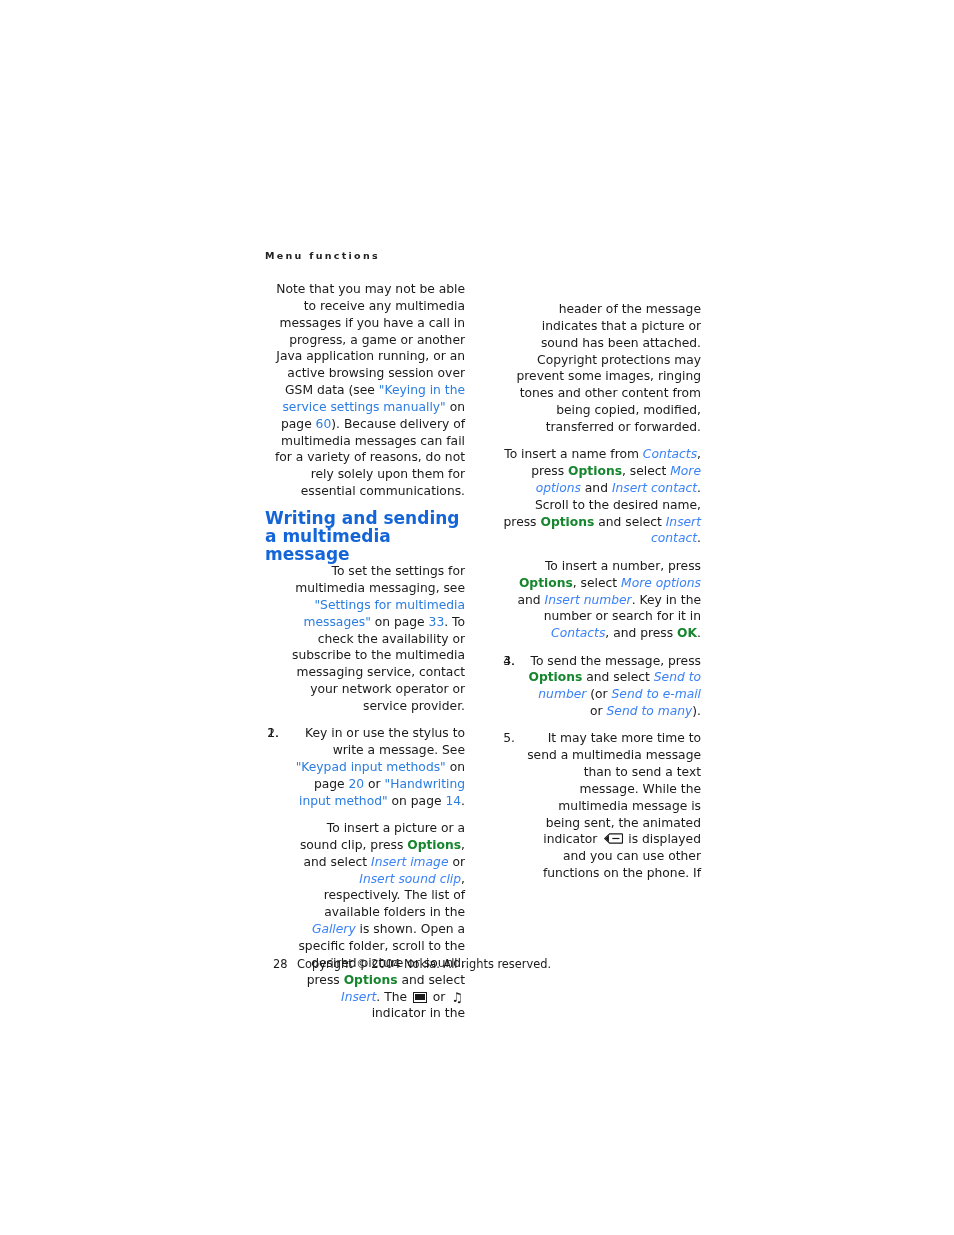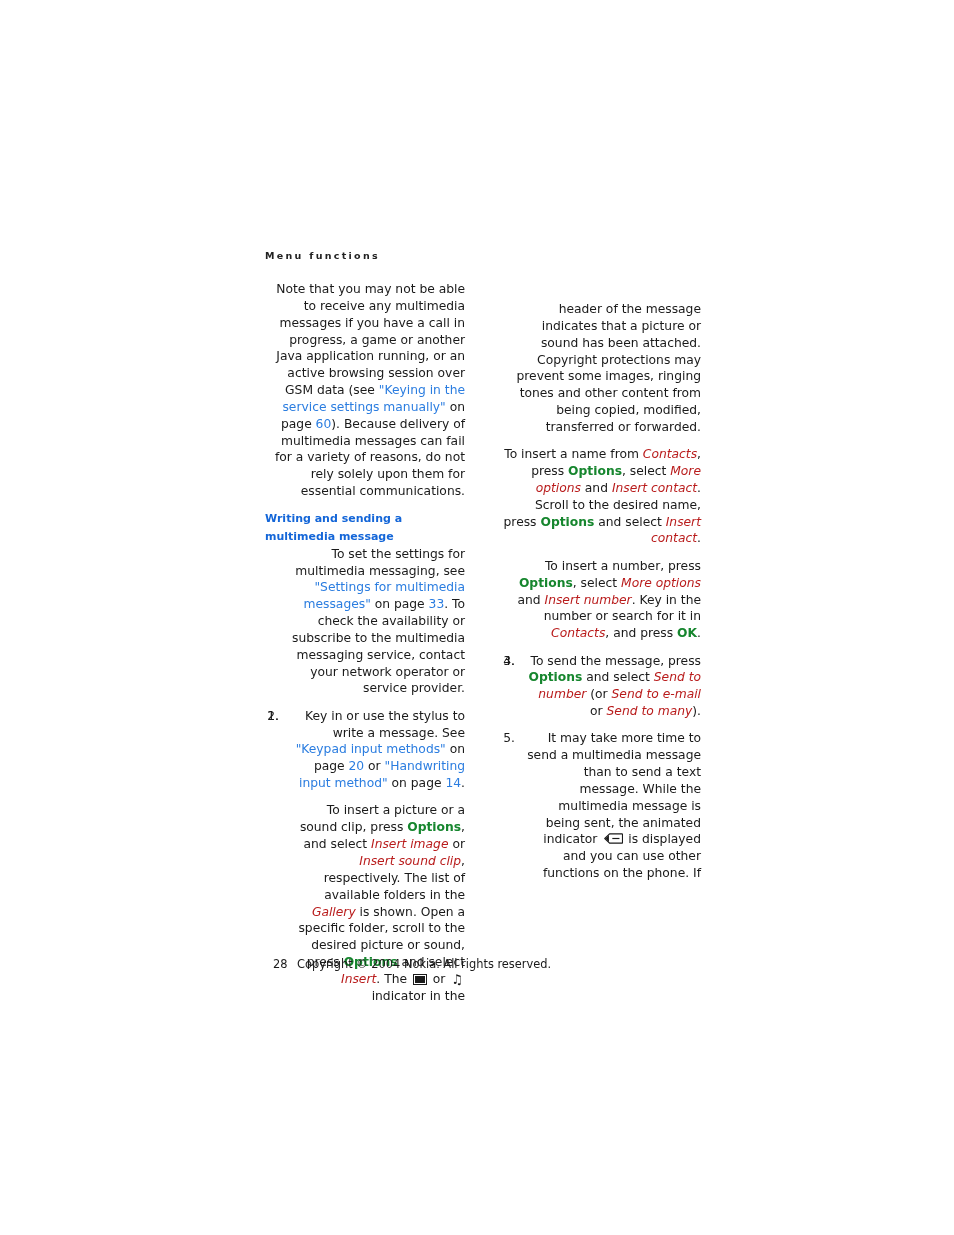--- a/index.html
+++ b/index.html
@@ -63,27 +63,27 @@
     color: #2b7de0;
   }
   .pg {             
     color: #2b7de0;
   }
   .hard {           
     color: #16862e;
     font-weight: bold;
   }
   .menu {           
-    color: #b91c1c;
+    color: #3b82f6;
     font-style: italic;
   }
 
   h2.section-title {
     color: #1466d8;
-    font-size: 11px;
+    font-size: 17px;
     font-weight: bold;
     line-height: 17.6px;
     margin: 6px 0 0 0;
   }
 
   
   ol.steps {
     list-style: none;
     margin: 0;
     padding: 0;

